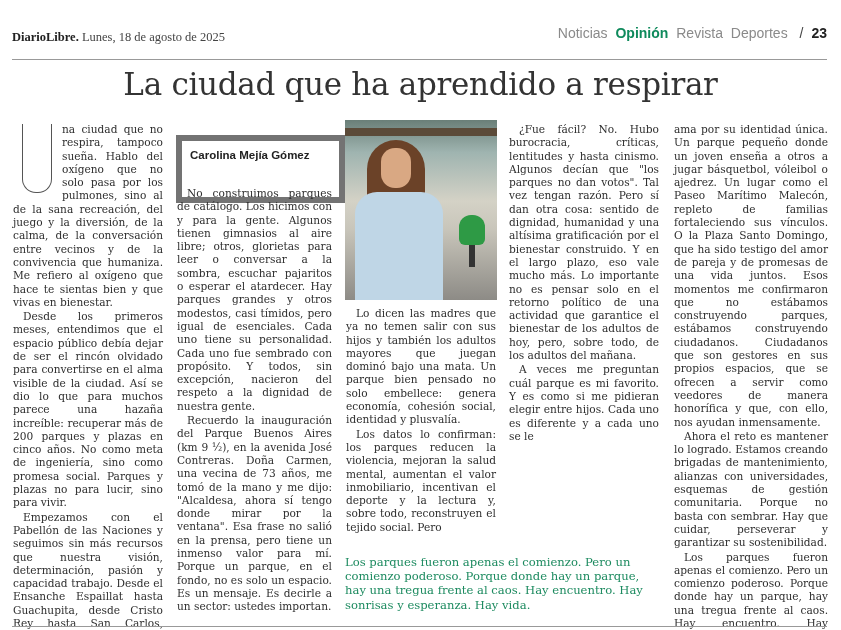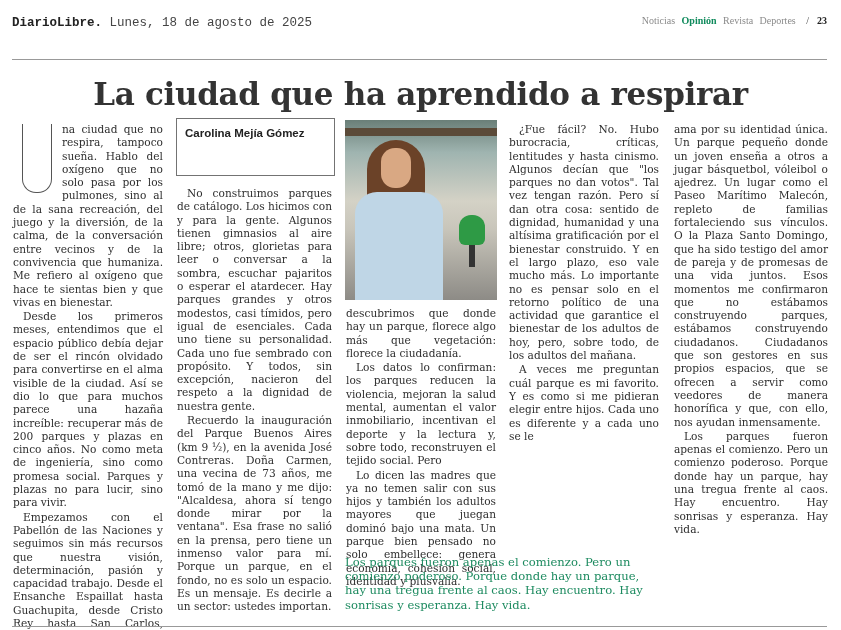--- a/index.html
+++ b/index.html
@@ -1,31 +1,31 @@
 <!DOCTYPE html>
 <html><head>
 <meta charset="utf-8">
 <style>
   html, body { margin:0; padding:0; background:#fff; }
   body { width:841px; height:630px; position:relative; overflow:hidden; color:#2a2a2a; }
-  .masthead { position:absolute; left:12px; top:16px; font-family:Liberation Mono, monospace; font-size:12.5px; color:#444; }
+  .masthead { position:absolute; left:12px; top:30px; font-family:Liberation Serif, serif; font-size:12.5px; color:#444; }
   .masthead .brand { font-weight:bold; color:#222; }
-  .sections { position:absolute; right:14px; top:15px; font-family:Liberation Serif, serif; font-size:10px; color:#8a8a8a; }
+  .sections { position:absolute; right:14px; top:25px; font-family:Liberation Sans, sans-serif; font-size:14px; color:#8a8a8a; }
   .sections span { margin-left:4px; }
   .sections .active { color:#0f8a5c; font-weight:bold; }
   .sections .page { color:#222; font-weight:bold; margin-left:8px; }
   .sections .slash { color:#444; font-weight:normal; margin-left:8px; }
   .rule-top { position:absolute; left:12px; right:14px; top:59px; border-top:1px solid #999; }
   .headline { position:absolute; left:0; right:0; top:66px; text-align:center; font-family:"DejaVu Serif", serif; font-size:31px; color:#333; letter-spacing:-0.3px; }
   .col { position:absolute; font-family:"DejaVu Serif", serif; font-size:10.6px; line-height:13.3px; color:#2e2e2e; text-align:justify; hyphens:auto; }
   .col p { margin:1px; text-indent:10px; }
   .col p.first { text-indent:0; }
   .dropcap { float:left; width:44px; height:74px; margin:0 6px 0 0; position:relative; }
   .dropcap .u { position:absolute; left:10px; top:2px; width:28px; height:68px; border:1.3px solid #555; border-top:none; border-radius:0 0 14px 14px; }
-  .byline-box { position:absolute; left:176px; top:118px; width:157px; height:56px; border:1px solid #737373; }
+  .byline-box { position:absolute; left:176px; top:135px; width:157px; height:56px; border:6px solid #737373; }
   .byline-box span { position:absolute; left:8px; top:8px; font-family:"Liberation Sans", sans-serif; font-weight:bold; font-size:11.5px; color:#222; }
   .photo { position:absolute; left:345px; top:120px; width:152px; height:180px; overflow:hidden;
            background:linear-gradient(180deg,#6a7f78 0%,#9fb4b0 18%,#d4d2c6 45%,#c9c6bb 60%,#8d8b86 100%); }
   .photo .bar { position:absolute; left:0; right:0; top:8px; height:8px; background:#5b4a38; }
   .photo .person-hair { position:absolute; left:22px; top:20px; width:58px; height:100px; background:#6b4228; border-radius:30px 30px 10px 10px; }
   .photo .person-face { position:absolute; left:36px; top:28px; width:30px; height:40px; background:#d9a883; border-radius:14px; }
   .photo .person-shirt { position:absolute; left:10px; top:72px; width:88px; height:108px; background:#bfd6e6; border-radius:22px 22px 0 0; }
   .photo .toy { position:absolute; left:114px; top:95px; width:26px; height:30px; background:#2e9a45; border-radius:12px 12px 6px 6px; }
   .photo .spring { position:absolute; left:124px; top:125px; width:6px; height:22px; background:#333; }
   .pullquote { position:absolute; left:345px; top:555px; width:310px; font-family:"DejaVu Serif", serif; font-size:11.6px; line-height:14.2px; color:#1c8a5f; }
@@ -42,21 +42,21 @@
 <div class="sections">
   <span>Noticias</span>
   <span class="active">Opinión</span>
   <span>Revista</span>
   <span>Deportes</span>
   <span class="slash">/</span><span class="page">23</span>
 </div>
 
 <div class="rule-top"></div>
 
-<h1 class="headline" style="margin:10px;font-weight:bold;text-align:center;">La ciudad que ha aprendido a respirar</h1>
+<h1 class="headline" style="margin:0;font-weight:normal;text-align:center;">La ciudad que ha aprendido a respirar</h1>
 
 <div class="col" style="left:12px; top:122px; width:152px;">
   <div class="dropcap">
       <div class="u"></div>
     </div>
   <p class="first">na ciudad que no respira, tampoco sueña. Hablo del oxígeno que no solo pasa por los pulmones, sino al de la sana recreación, del juego y la diversión, de la calma, de la conversación entre vecinos y de la convivencia que humaniza. Me refiero al oxígeno que hace te sientas bien y que vivas en bienestar.</p>
   <p>Desde los primeros meses, entendimos que el espacio público debía dejar de ser el rincón olvidado para convertirse en el alma visible de la ciudad. Así se dio lo que para muchos parece una hazaña increíble: recuperar más de 200 parques y plazas en cinco años. No como meta de ingeniería, sino como promesa social. Parques y plazas no para lucir, sino para vivir.</p>
   <p>Empezamos con el Pabellón de las Naciones y seguimos sin más recursos que nuestra visión, determinación, pasión y capacidad trabajo. Desde el Ensanche Espaillat hasta Guachupita, desde Cristo Rey hasta San Carlos, desde Los Guandules hasta la Ciudad Colonial, escuchamos a la gente. Porque al compás de la siembra de árboles, hay que también sembrar confianza.</p>
 
 </div>
@@ -74,31 +74,31 @@
 <div class="photo">
   <div class="bar"></div>
   <div class="person-hair"></div>
   <div class="person-shirt"></div>
   <div class="person-face"></div>
   <div class="toy"></div>
   <div class="spring"></div>
 </div>
 
 <div class="col" style="left:345px; top:306px; width:152px;">
-  <p class="first">descubrimos que donde hay un parque, florece algo más que vegetación: florece la ciudadanía.</p>
+  <p>Lo dicen las madres que ya no temen salir con sus hijos y también los adultos mayores que juegan dominó bajo una mata. Un parque bien pensado no solo embellece: genera economía, cohesión social, identidad y plusvalía.</p>
   <p>Los datos lo confirman: los parques reducen la violencia, mejoran la salud mental, aumentan el valor inmobiliario, incentivan el deporte y la lectura y, sobre todo, reconstruyen el tejido social. Pero</p>
-  <p>Lo dicen las madres que ya no temen salir con sus hijos y también los adultos mayores que juegan dominó bajo una mata. Un parque bien pensado no solo embellece: genera economía, cohesión social, identidad y plusvalía.</p>
 </div>
 
 <div class="col" style="left:508px; top:122px; width:152px;">
   <p>¿Fue fácil? No. Hubo burocracia, críticas, lentitudes y hasta cinismo. Algunos decían que "los parques no dan votos". Tal vez tengan razón. Pero sí dan otra cosa: sentido de dignidad, humanidad y una altísima gratificación por el bienestar construido. Y en el largo plazo, eso vale mucho más. Lo importante no es pensar solo en el retorno político de una actividad que garantice el bienestar de los adultos de hoy, pero, sobre todo, de los adultos del mañana.</p>
   <p>A veces me preguntan cuál parque es mi favorito. Y es como si me pidieran elegir entre hijos. Cada uno es diferente y a cada uno se le</p>
 </div>
 
 <div class="col" style="left:673px; top:122px; width:156px;">
   <p class="first">ama por su identidad única. Un parque pequeño donde un joven enseña a otros a jugar básquetbol, vóleibol o ajedrez. Un lugar como el Paseo Marítimo Malecón, repleto de familias fortaleciendo sus vínculos. O la Plaza Santo Domingo, que ha sido testigo del amor de pareja y de promesas de una vida juntos. Esos momentos me confirmaron que no estábamos construyendo parques, estábamos construyendo ciudadanos. Ciudadanos que son gestores en sus propios espacios, que se ofrecen a servir como veedores de manera honorífica y que, con ello, nos ayudan inmensamente.</p>
+  <p>Ahora el reto es mantener lo logrado. Estamos creando brigadas de mantenimiento, alianzas con universidades, esquemas de gestión comunitaria. Porque no basta con sembrar. Hay que cuidar, perseverar y garantizar su sostenibilidad.</p>
   <p>Los parques fueron apenas el comienzo. Pero un comienzo poderoso. Porque donde hay un parque, hay una tregua frente al caos. Hay encuentro. Hay sonrisas y esperanza. Hay vida.</p>
 
 </div>
 
 <div class="pullquote">Los parques fueron apenas el comienzo. Pero un comienzo poderoso. Porque donde hay un parque, hay una tregua frente al caos. Hay encuentro. Hay sonrisas y esperanza. Hay vida.</div>
 
 <div class="rule-bottom"></div>
 
 </body></html>

